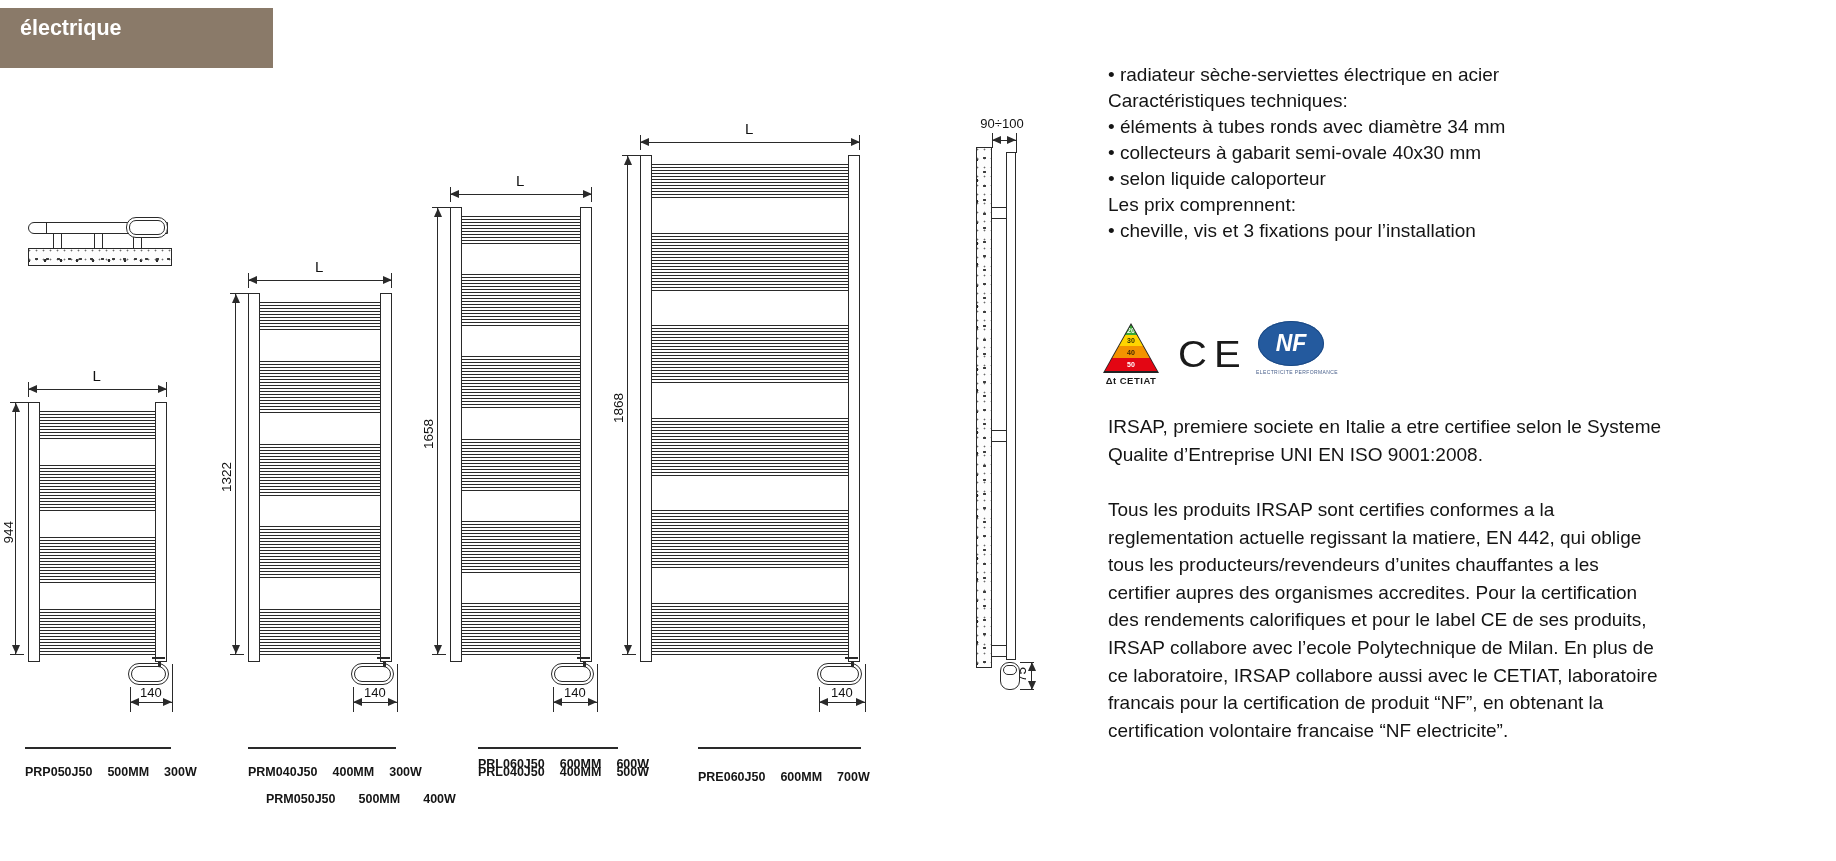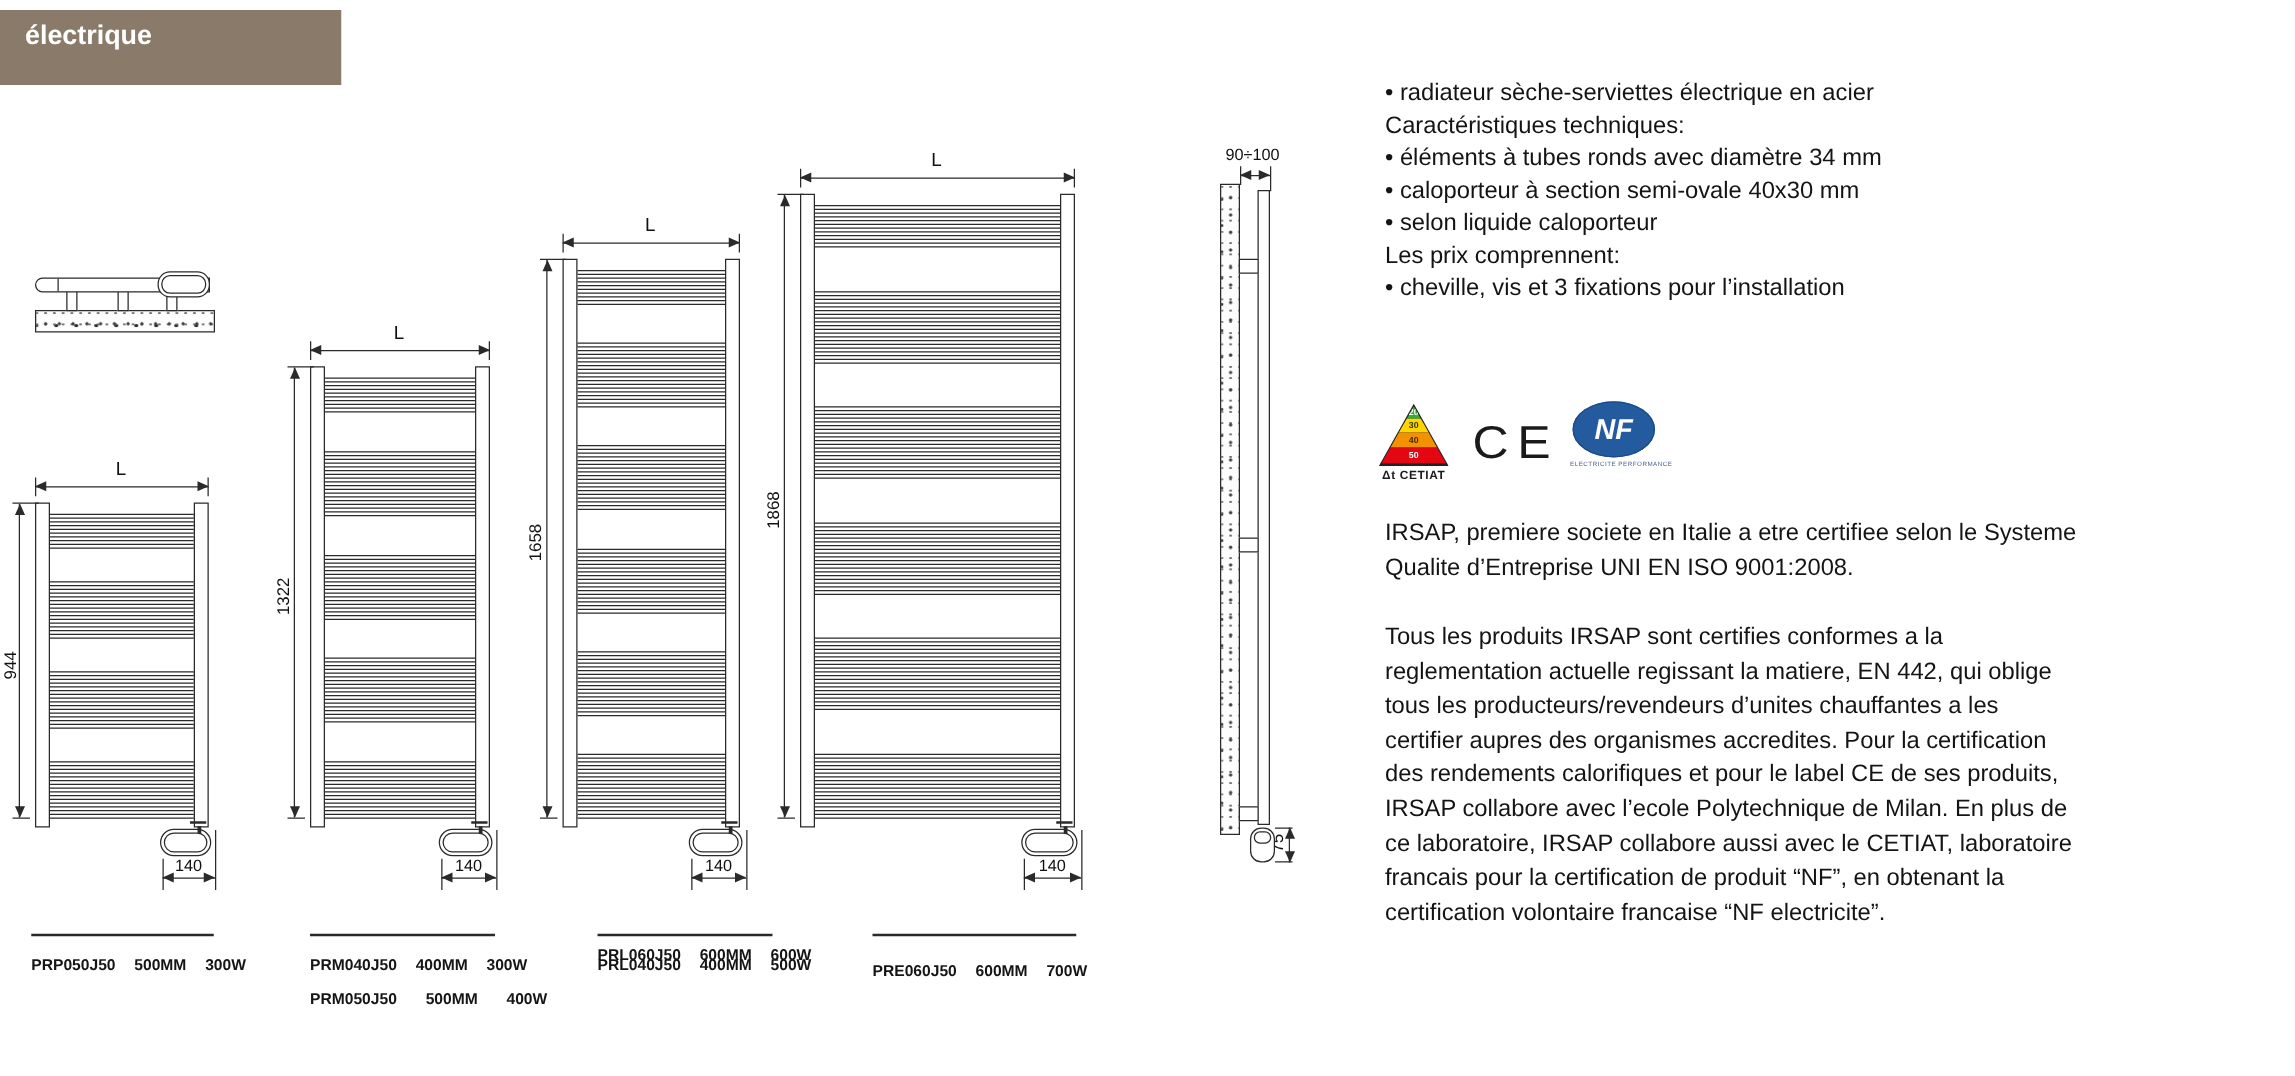--- a/index.html
+++ b/index.html
@@ -57,21 +57,21 @@
 <div id="canvas">
 
   <div class="header-box">
     <div>électrique</div>
   </div>
 
   <div class="tech">
     <div class="tech-line">• radiateur sèche-serviettes électrique en acier</div>
     <div class="tech-line">Caractéristiques techniques:</div>
     <div class="tech-line">• éléments à tubes ronds avec diamètre 34 mm</div>
-    <div class="tech-line">• caloporteur à section semi-ovale 40x30 mm</div>
+    <div class="tech-line">• collecteurs à gabarit semi-ovale 40x30 mm</div>
     <div class="tech-line">• selon liquide caloporteur</div>
     <div class="tech-line">Les prix comprennent:</div>
     <div class="tech-line">• cheville, vis et 3 fixations pour l’installation</div>
   </div>
 
   <div class="logo-dt">
     <div class="tri-wrap">
       <div class="tri-outline"></div>
       <div class="tri" id="tri-bands">
           <div class="tri-band" style="height: 10px; background: rgb(58, 170, 53); color: rgb(255, 255, 255);">20</div>
@@ -408,21 +408,21 @@
       <span>PRP050J50</span>
       <span>500MM</span>
       <span>300W</span>
     </div>
     <div class="ln" style="left: 248px; top: 747px; width: 148px; height: 1.5px;"></div>
     <div class="prod-row" style="left: 248px; top: 765px;">
       <span>PRM040J50</span>
       <span>400MM</span>
       <span>300W</span>
     </div>
-    <div class="prod-row" style="left: 248px; top: 792px; gap: 23px;">
+    <div class="prod-row" style="left: 266px; top: 792px; gap: 23px;">
       <span>PRM050J50</span>
       <span>500MM</span>
       <span>400W</span>
     </div>
     <div class="ln" style="left: 478px; top: 747px; width: 140px; height: 1.5px;"></div>
     <div class="prod-row" style="left: 478px; top: 765px;">
       <span>PRL040J50</span>
       <span>400MM</span>
       <span>500W</span>
     </div>

